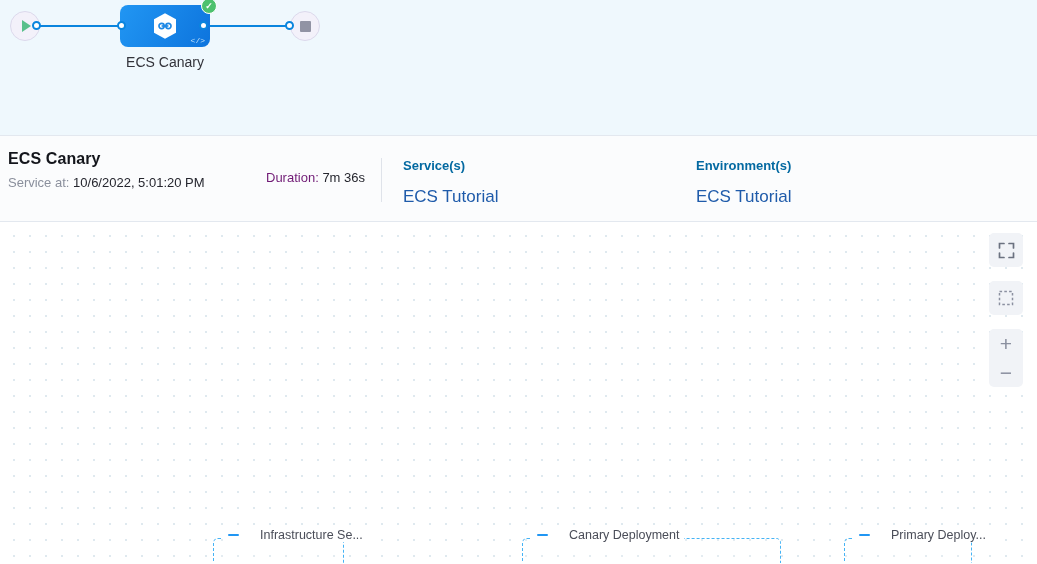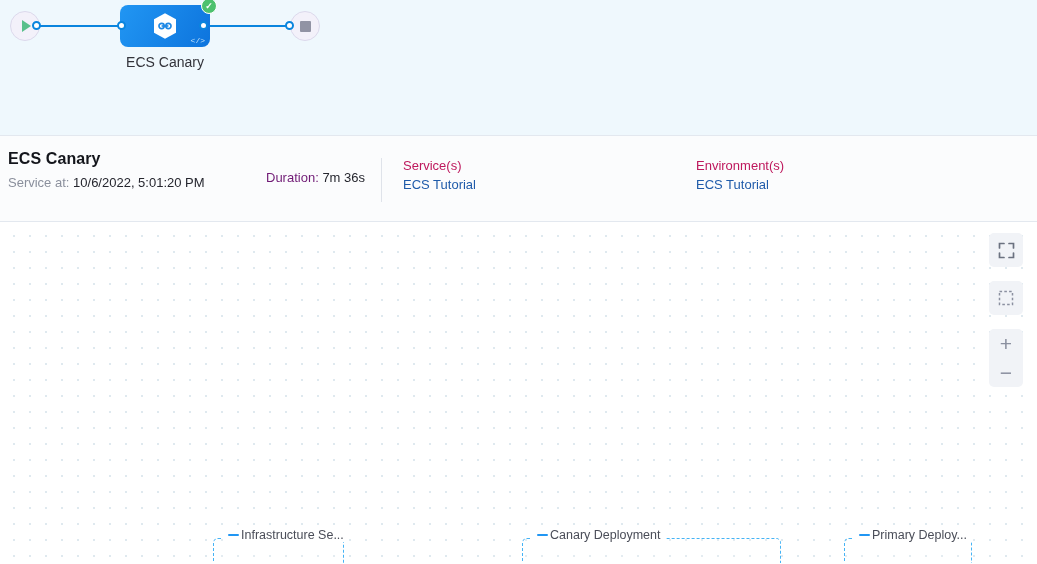--- a/index.html
+++ b/index.html
@@ -85,22 +85,22 @@
   .exec-sub .muted { color: #8a8f9c; }
   .exec-dur {
     position: absolute; left: 266px; top: 174px; font-size: 13px; color: #25262e;
     transform: translateY(-140px);
   }
   .exec-dur .muted { color: #701a75; }
   .vsep { position: absolute; left: 381px; top: 22px; width: 1px; height: 44px; background: #dfe3ea; }
   .meta-col { position: absolute; top: 22px; }
   .meta-col.services { left: 403px; }
   .meta-col.envs { left: 696px; }
-  .meta-head { font-size: 13px; font-weight: normal; color: #be185d; }
-  .meta-link { margin-top: 4px; font-size: 13px; color: #1f5baa; cursor: pointer; }
+  .meta-head { font-size: 13px; font-weight: bold; color: #0369a1; }
+  .meta-link { margin-top: 14px; font-size: 17px; color: #1f5baa; cursor: pointer; }
 
   
   .canvas {
     position: relative; width: 1037px; height: 341px;
     background-color: #ffffff;
     background-image: radial-gradient(#dfe9ef 1.1px, transparent 1.2px);
     background-size: 16px 16px;
     background-position: 6px 6px;
     overflow: hidden;
   }
@@ -112,21 +112,21 @@
     background-size: 11px 2px; background-repeat: repeat-x; height: 2px; top: 370.5px;
   }
 
   
   .group {
     position: absolute; border: 1px dashed #45b3f5; border-radius: 5px;
     background: rgba(255,255,255,0.16);
   }
   .group-label {
     position: absolute; top: -11px; left: 9px;
-    display: flex; align-items: center; gap: 2px;
+    display: flex; align-items: center; gap: 21px;
     background: #ffffff; padding: 0 5px;
     font-size: 12.5px; color: #4a4d58; white-space: nowrap;
   }
   .collapse-dash { width: 11px; height: 2px; background: #2196f3; border-radius: 1px; }
 
   
   .ctrl-group { position: absolute; right: 14px; }
   .ctrl {
     width: 34px; background: #f1f3f7; border-radius: 5px;
     display: flex; align-items: center; justify-content: center;

